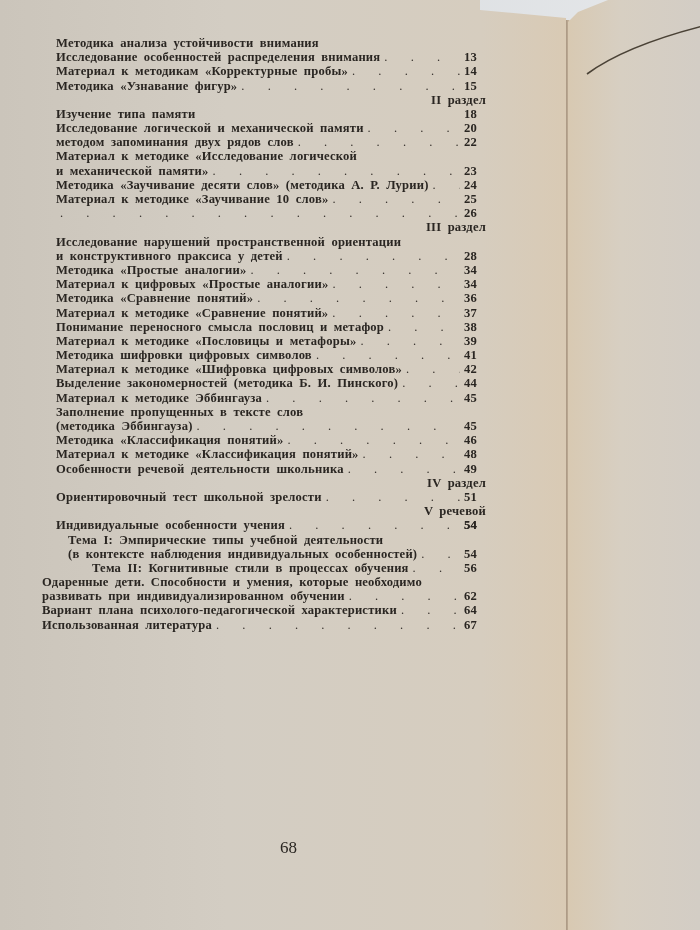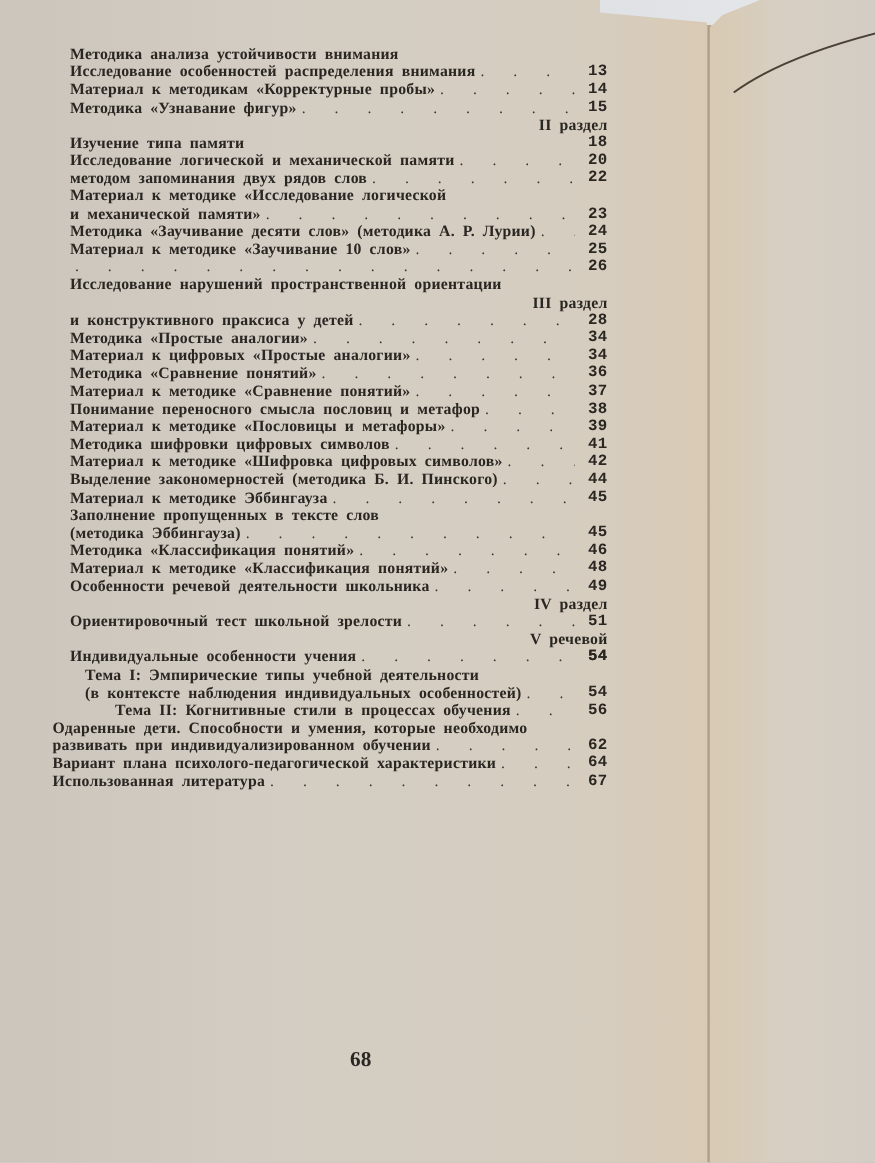--- a/index.html
+++ b/index.html
@@ -36,30 +36,30 @@
     }
     .row {
       display: flex; align-items: flex-end; height: 14.2px; line-height: 14.2px;
       white-space: nowrap;
     }
     .row .t { flex: 0 0 auto; word-spacing: 3px; text-align: right; }
     .row .dots {
       flex: 1 1 auto; overflow: hidden; color: #3a3530; margin: 0 4px;
       letter-spacing: 10px; font-weight: normal;
     }
-    .row .p { flex: 0 0 auto; width: 22px; text-align: right; font-family: Liberation Mono, monospace; }
+    .row .p { flex: 0 0 auto; width: 22px; text-align: left; }
     .lvl0 { margin-left: -12px; flex-direction: column; }
     .lvl1 { margin-left: 0; }
     .lvl2 { margin-left: 12px; }
     .lvl3 { margin-left: 36px; }
     .lvlF { margin-left: -14px; }
     .section-head .t { font-weight: bold; }
     .page-num {
       position: absolute; left: 280px; top: 838px;
-      font-size: 17px; font-weight: bold; color: #2a2622;
+      font-size: 17px; font-weight: normal; color: #2a2622;
       font-family: "Liberation Serif", serif;
     }
   </style>
 </head>
 <body>
 
 <div class="sky"></div>
 <div class="page-left"></div>
 <div class="spine"></div>
 <div class="page-right"></div>
@@ -125,27 +125,27 @@
     </div>
     <div class="row lvl1">
       <span class="t">Материал к методике «Заучивание 10 слов»</span>
       <span class="dots">. . . . . . . . . . . . . . . . . . . . . . . . . .</span>
       <span class="p">25</span>
     </div>
     <div class="row lvl1">
       <span class="dots">. . . . . . . . . . . . . . . . . . . . . . . . . .</span>
       <span class="p">26</span>
     </div>
+    <div class="row lvl0 section-head">
+      <span class="t">III раздел</span>
+      <span class="dots"></span>
+      <span class="p"></span>
+    </div>
     <div class="row lvl1">
       <span class="t">Исследование нарушений пространственной ориентации</span>
-      <span class="dots"></span>
-      <span class="p"></span>
-    </div>
-    <div class="row lvl0 section-head">
-      <span class="t">III раздел</span>
       <span class="dots"></span>
       <span class="p"></span>
     </div>
     <div class="row lvl1">
       <span class="t">и конструктивного праксиса у детей</span>
       <span class="dots">. . . . . . . . . . . . . . . . . . . . . . . . . .</span>
       <span class="p">28</span>
     </div>
     <div class="row lvl1">
       <span class="t">Методика «Простые аналогии»</span>

